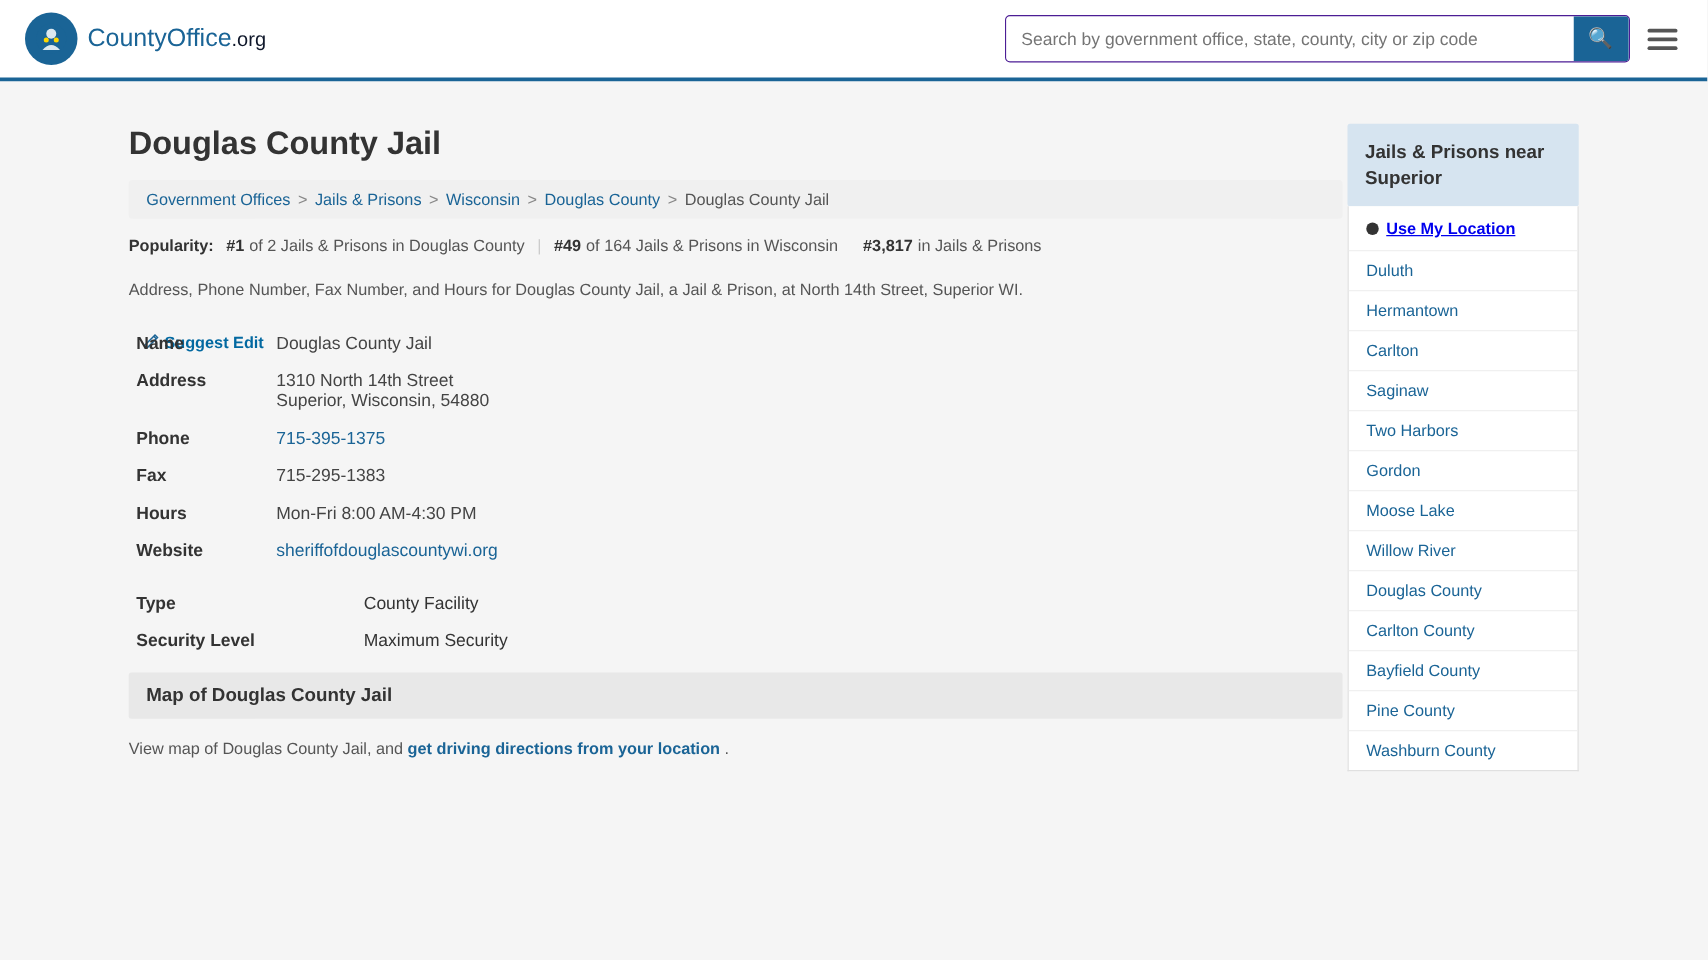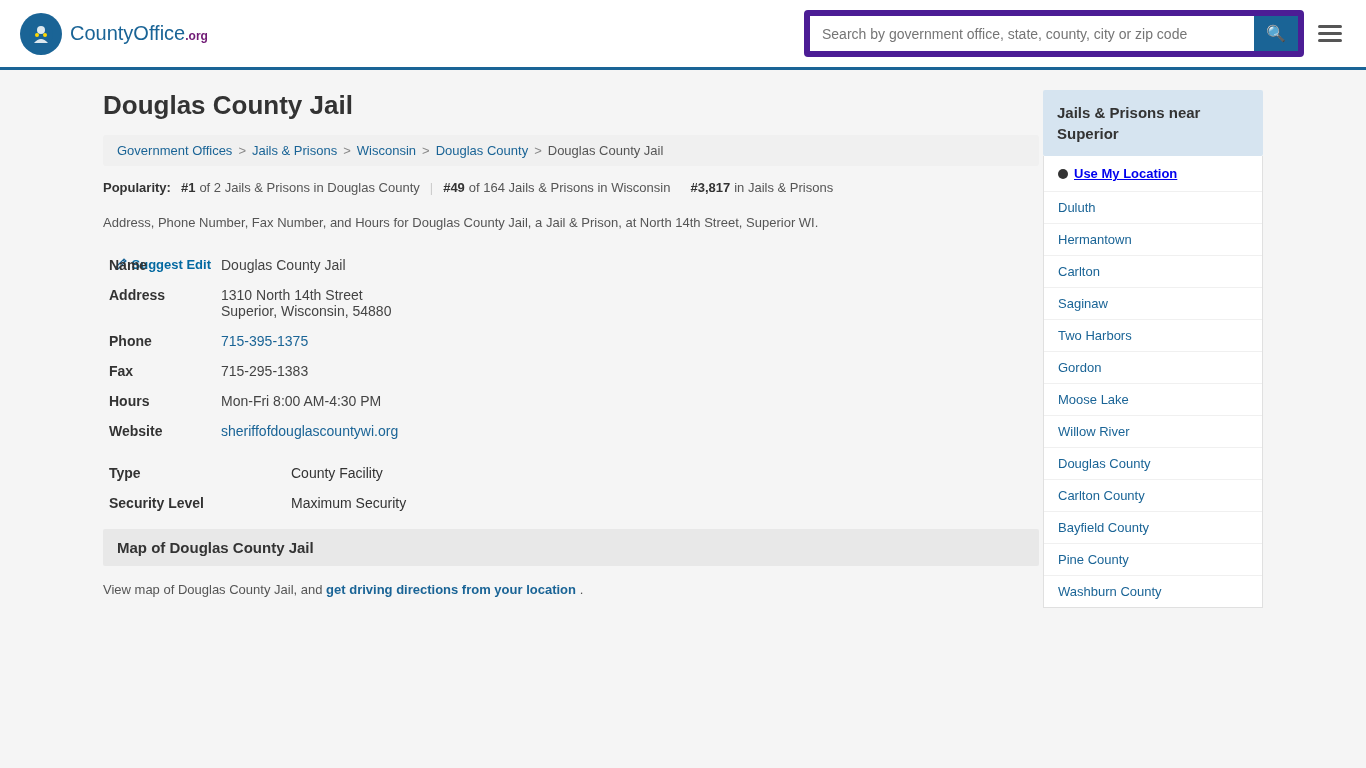--- a/index.html
+++ b/index.html
@@ -41,21 +41,21 @@
       font-weight: normal;
     }
     .header-right {
       display: flex;
       align-items: center;
       gap: 10px;
     }
     .search-bar {
       display: flex;
       align-items: center;
-      border: 6px solid #4c1d95;
+      border: 1px solid #4c1d95;
       border-radius: 4px;
       overflow: hidden;
       width: 500px;
     }
     .search-bar input {
       border: none;
       outline: none;
       padding: 8px 12px;
       font-size: 14px;
       flex: 1;
@@ -84,21 +84,21 @@
       display: block;
       width: 24px;
       height: 3px;
       background: #555;
       border-radius: 2px;
     }
 
     
     .container {
       max-width: 1200px;
-      margin: 20px auto;
+      margin: 34px auto;
       padding: 0 20px;
       display: flex;
       gap: 4px;
     }
 
     
     .main-content {
       flex: 1;
     }
     .page-title {
@@ -207,21 +207,21 @@
       line-height: 1.5;
     }
     .map-desc a {
       color: #1a6496;
       font-weight: bold;
       text-decoration: none;
     }
 
     
     .sidebar {
-      width: 220px;
+      width: 185px;
       flex-shrink: 0;
     }
     .sidebar-header {
       background: #d6e4f0;
       padding: 12px 14px;
       font-size: 15px;
       font-weight: bold;
       color: #333;
       border-radius: 2px;
       margin-bottom: 0;
@@ -268,21 +268,21 @@
     <div class="logo-icon">
       <svg width="26" height="26" viewBox="0 0 26 26">
         <circle cx="13" cy="13" r="12" fill="#1a6496"></circle>
         <circle cx="13" cy="9" r="4" fill="white" opacity="0.85"></circle>
         <path d="M6 22 Q13 14 20 22" fill="white" opacity="0.85"></path>
         <circle cx="9" cy="14" r="2" fill="#ffd700"></circle>
         <circle cx="17" cy="14" r="2" fill="#ffd700"></circle>
       </svg>
     </div>
     <div class="logo-text">
-      <span>CountyOffice</span><span style="color:#701a75;font-size:12px;font-weight:bold;">.org</span>
+      <span>CountyOffice</span><span style="color:#0f172a;font-size:16px;">.org</span>
     </div>
   </div>
   <div class="header-right">
     <div class="search-bar">
       <input type="text" placeholder="Search by government office, state, county, city or zip code" style="">
       <button class="search-btn">
         <span>🔍</span>
       </button>
     </div>
     <button class="menu-btn">

